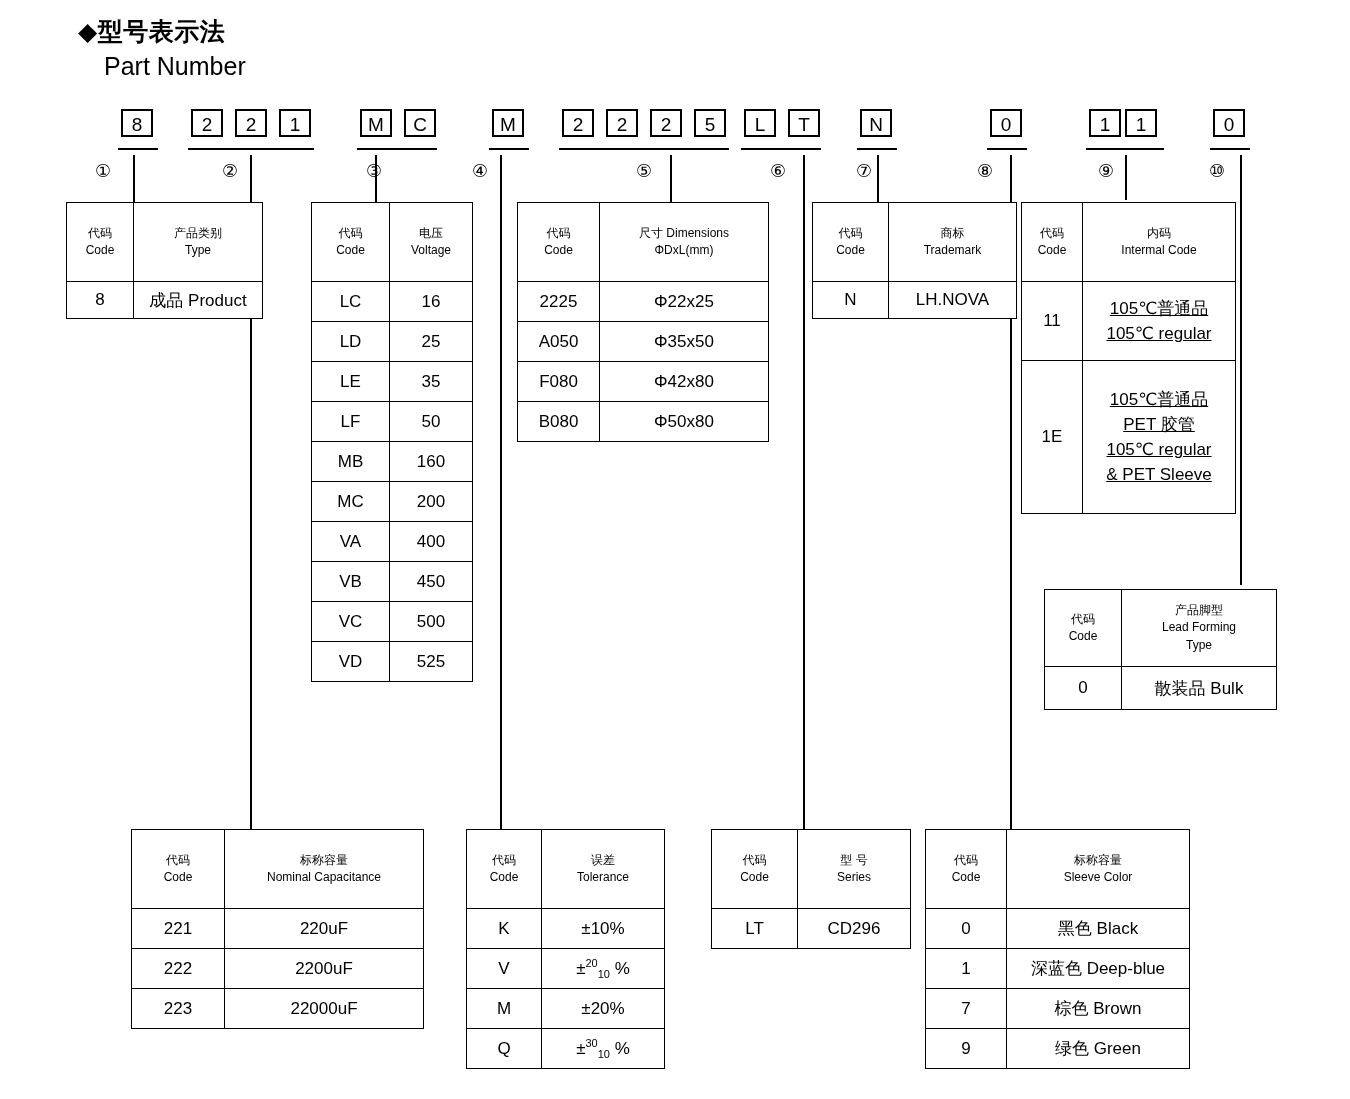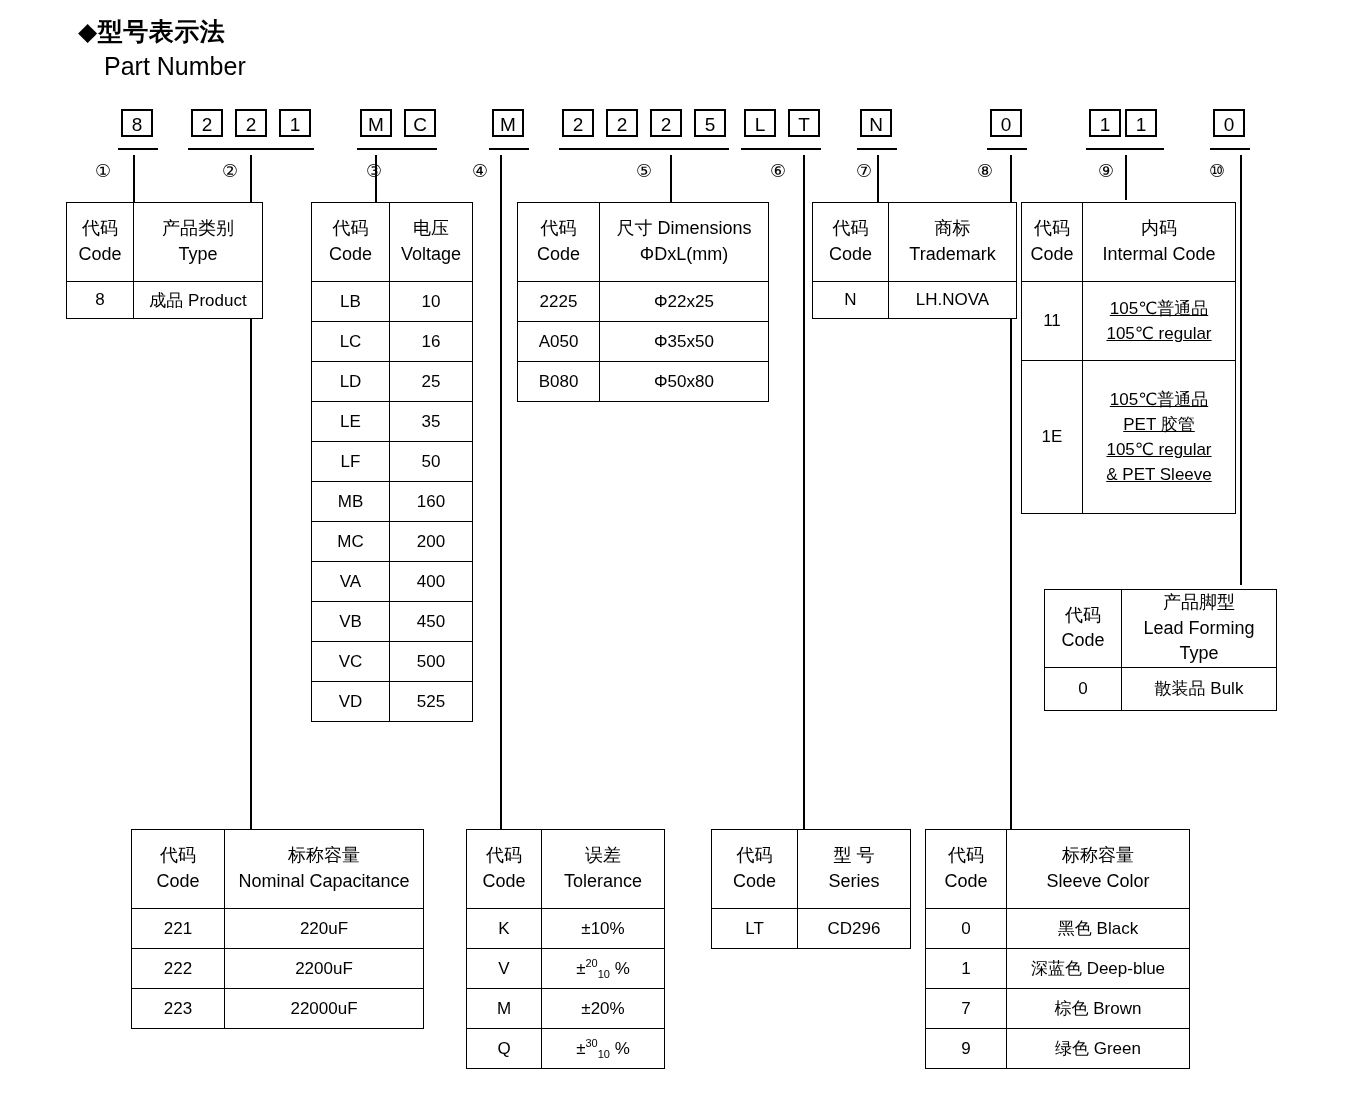--- a/index.html
+++ b/index.html
@@ -36,21 +36,21 @@
     position:absolute;border-collapse:collapse;background:#fff;
     font-size:17px;
   }
   table.tb td,table.tb th{
     border:1.6px solid #000;
     text-align:center;
     font-weight:normal;
     padding:0 6px;
     white-space:nowrap;
   }
-  table.tb th{font-size:18px;}
+  table.tb th{font-size:12px;}
   .hd2{line-height:1.42;}
   .hd2 .l1{display:block;}
   .hd2 .l2{display:block;}
   .hd3 .l3{display:block;}
   .cellml{line-height:1.48;}
   .cellml span{display:block;text-decoration:underline;}
   .sup{font-size:11px;vertical-align:super;}
   .sub{font-size:11px;vertical-align:sub;}
 </style>
 </head>
@@ -148,24 +148,20 @@
       <th style="width:65px;height:78px;" class="hd2">
         <span class="l1">代码</span>
         <span class="l2">Code</span>
       </th>
       <th style="width:70px;" class="hd2">
         <span class="l1">电压</span>
         <span class="l2">Voltage</span>
       </th>
     </tr>
     <tr>
-          <td style="height:39px;">LB</td>
-          <td>10</td>
-        </tr>
-    <tr>
           <td style="height:39px;">LC</td>
           <td>16</td>
         </tr>
     <tr>
           <td style="height:39px;">LD</td>
           <td>25</td>
         </tr>
     <tr>
           <td style="height:39px;">LE</td>
           <td>35</td>
@@ -213,20 +209,24 @@
         <span class="l2">ΦDxL(mm)</span>
       </th>
     </tr>
     <tr>
           <td style="height:39px;">2225</td>
           <td>Φ22x25</td>
         </tr>
     <tr>
           <td style="height:39px;">A050</td>
           <td>Φ35x50</td>
+        </tr>
+    <tr>
+          <td style="height:39px;">F080</td>
+          <td>Φ42x80</td>
         </tr>
     <tr>
           <td style="height:39px;">B080</td>
           <td>Φ50x80</td>
         </tr>
   </tbody>
     </table>
 
   <table class="tb" style="left:812px;top:202px;">
     <tbody>

